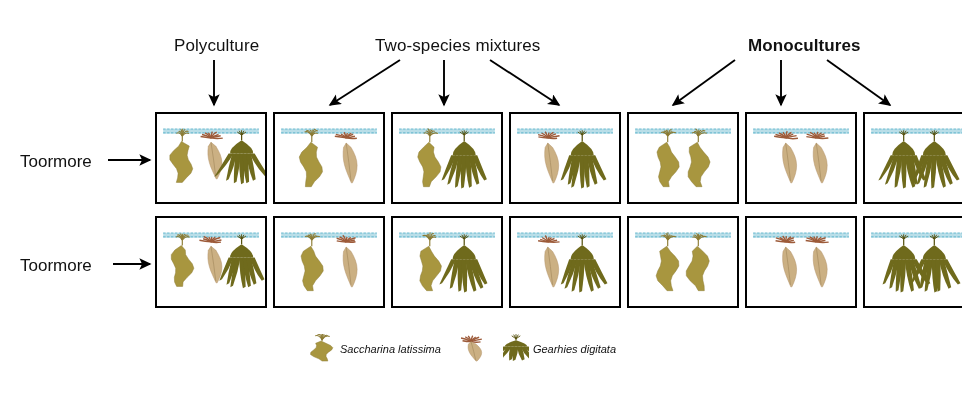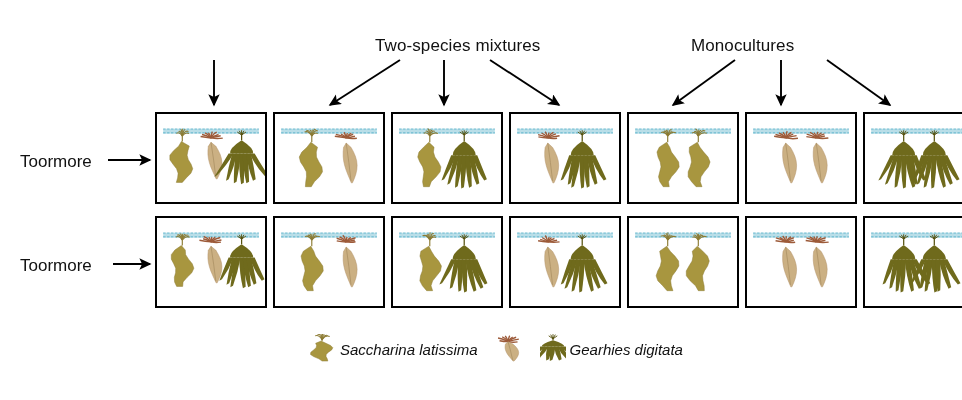--- a/index.html
+++ b/index.html
@@ -15,21 +15,21 @@
   
   .group-label{
     position:absolute;
     font-size:17px;
     color:#111;
     white-space:nowrap;
     letter-spacing:0.1px;
   }
   #lbl-poly{left:174px;top:36px;}
   #lbl-two{left:375px;top:36px;}
-  #lbl-mono{left:691px;top:36px;}
+  #lbl-mono{left:748px;top:36px;font-weight:bold;}
 
   
   .site-label{
     position:absolute;
     font-size:17px;
     color:#111;
     white-space:nowrap;
   }
   #site-gearhies{left:20px;top:152px;}
   #site-toormore{left:20px;top:256px;}
@@ -57,31 +57,32 @@
   
   .legend{
     position:absolute;
     left:310px;top:334px;
     display:flex;align-items:center;
     gap:0px;
   }
   .legend-item{display:flex;align-items:center;gap:4px;margin-right:18px;}
   .legend-icon{width:26px;height:30px;display:block;}
   .legend-text{
-    font-size:15px;
+    font-size:11px;
     font-style:italic;
     color:#111;
     white-space:nowrap;
   }
 </style>
 </head>
 <body>
 
 <div class="fig">
 
+  <div class="group-label" id="lbl-poly">Polyculture</div>
   <div class="group-label" id="lbl-two">Two-species mixtures</div>
   <div class="group-label" id="lbl-mono">Monocultures</div>
 
   <div class="site-label" id="site-gearhies">Toormore</div>
   <div class="site-label" id="site-toormore">Toormore</div>
 
   <svg class="arrow-layer" viewBox="0 0 962 400" xmlns="http://www.w3.org/2000/svg">
     <defs>
       <marker id="ah" markerWidth="8" markerHeight="8" refX="5.6" refY="3" orient="auto">
         <path d="M0,0 L6.4,3 L0,6 L1.4,3 Z" fill="#000"></path>

